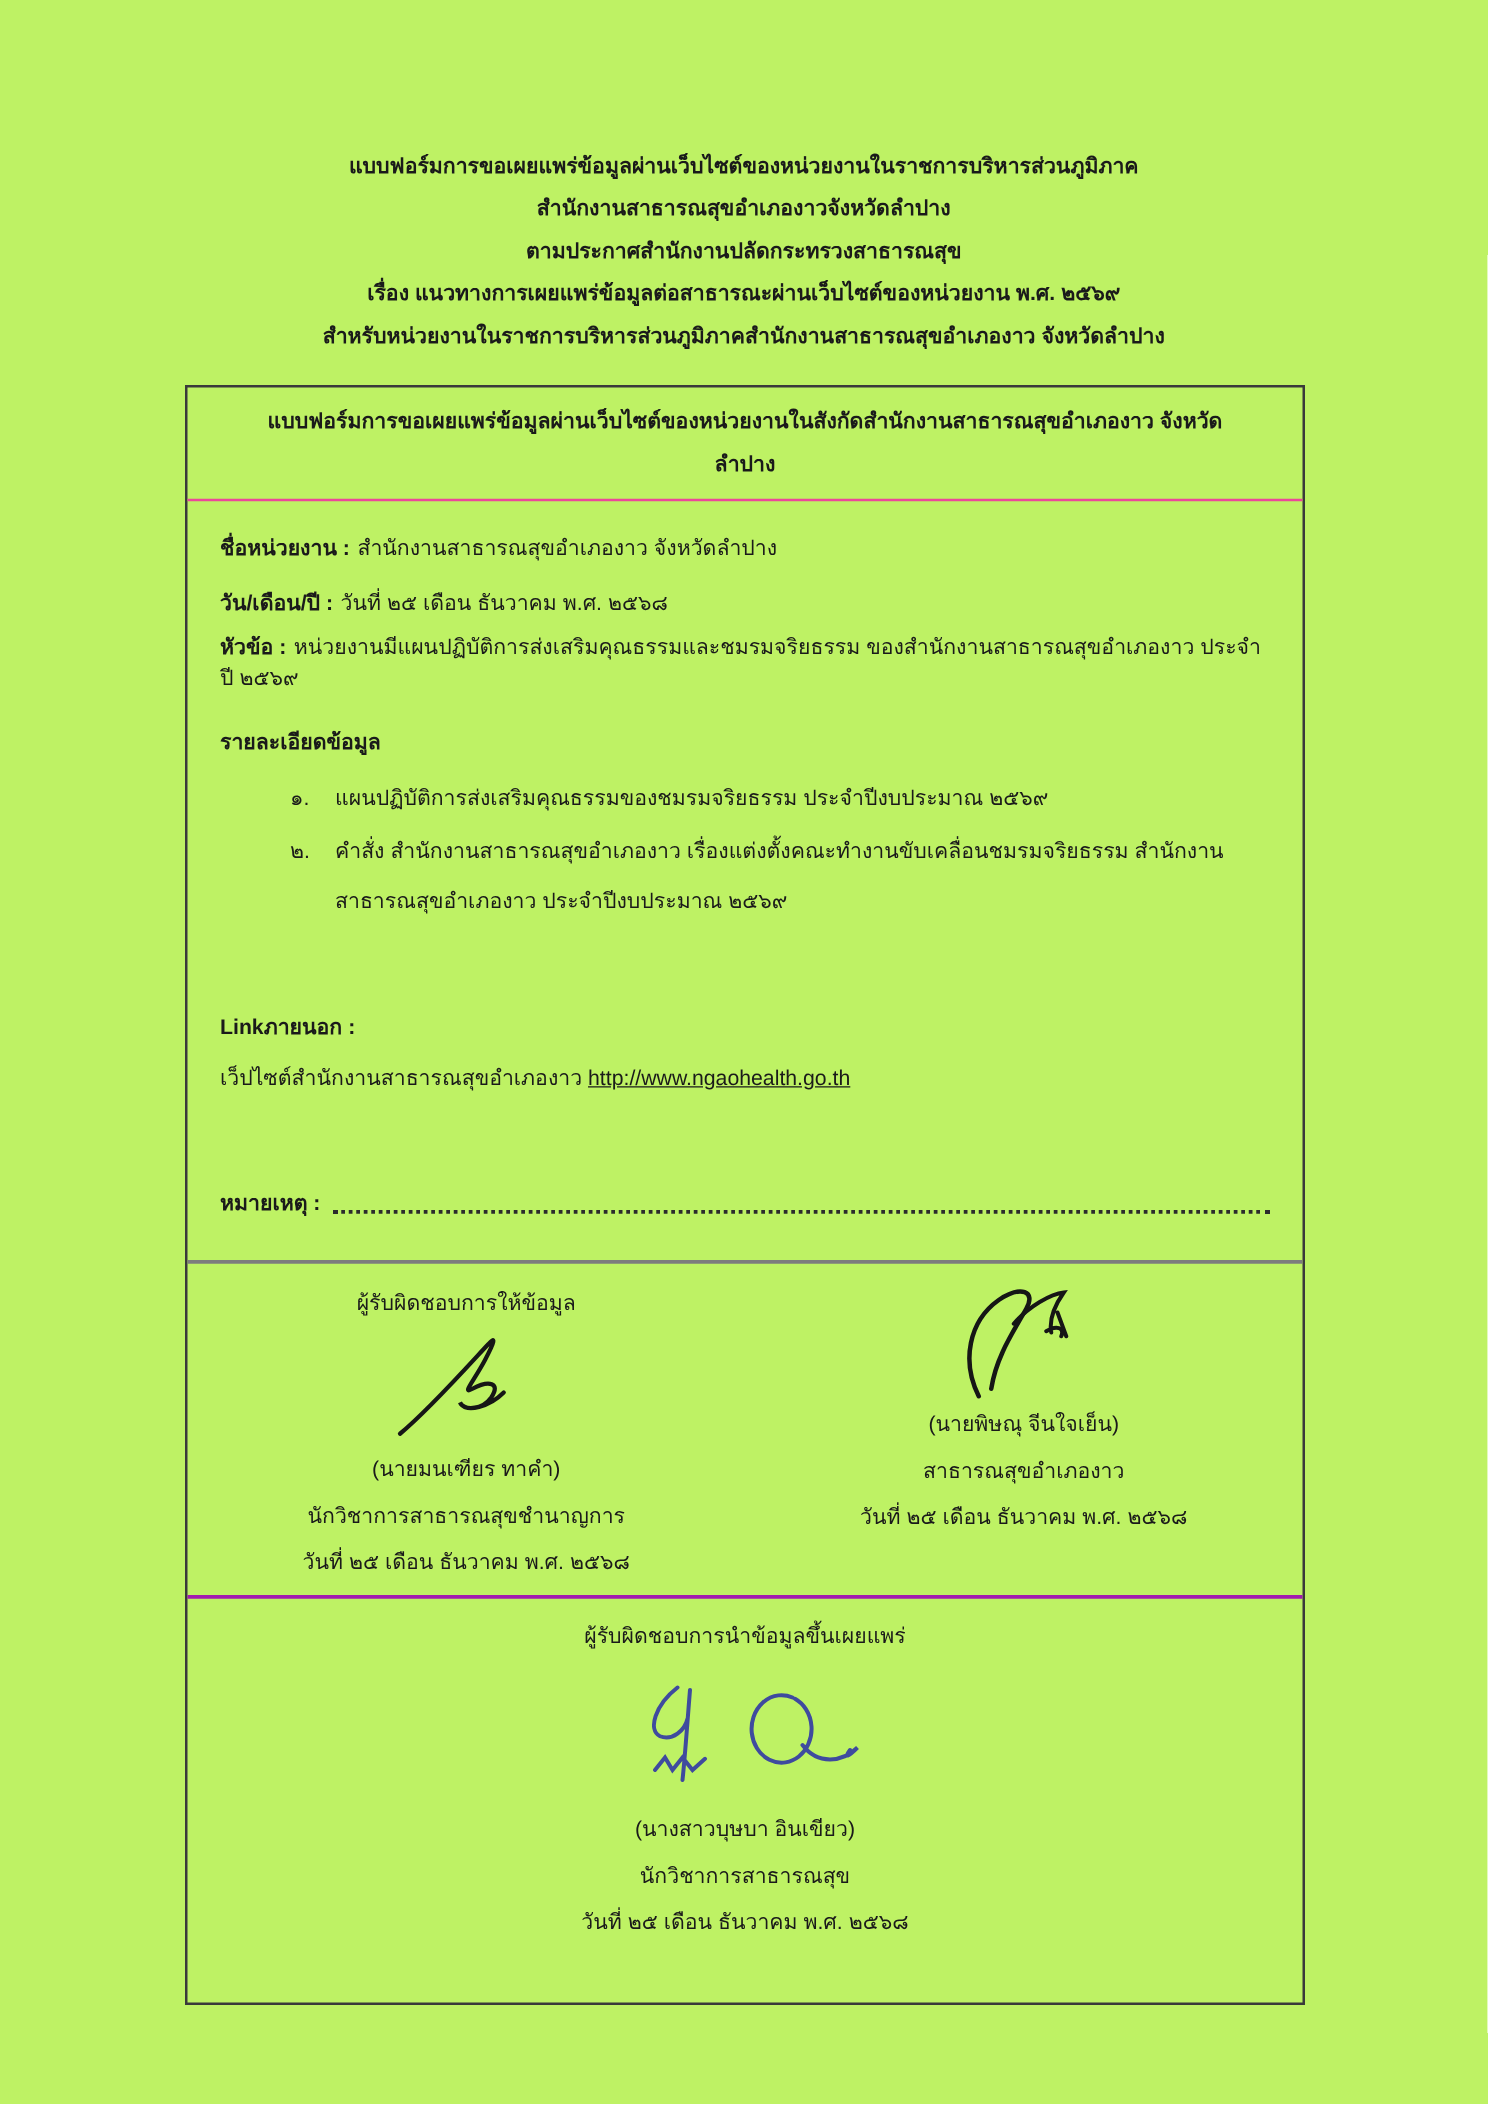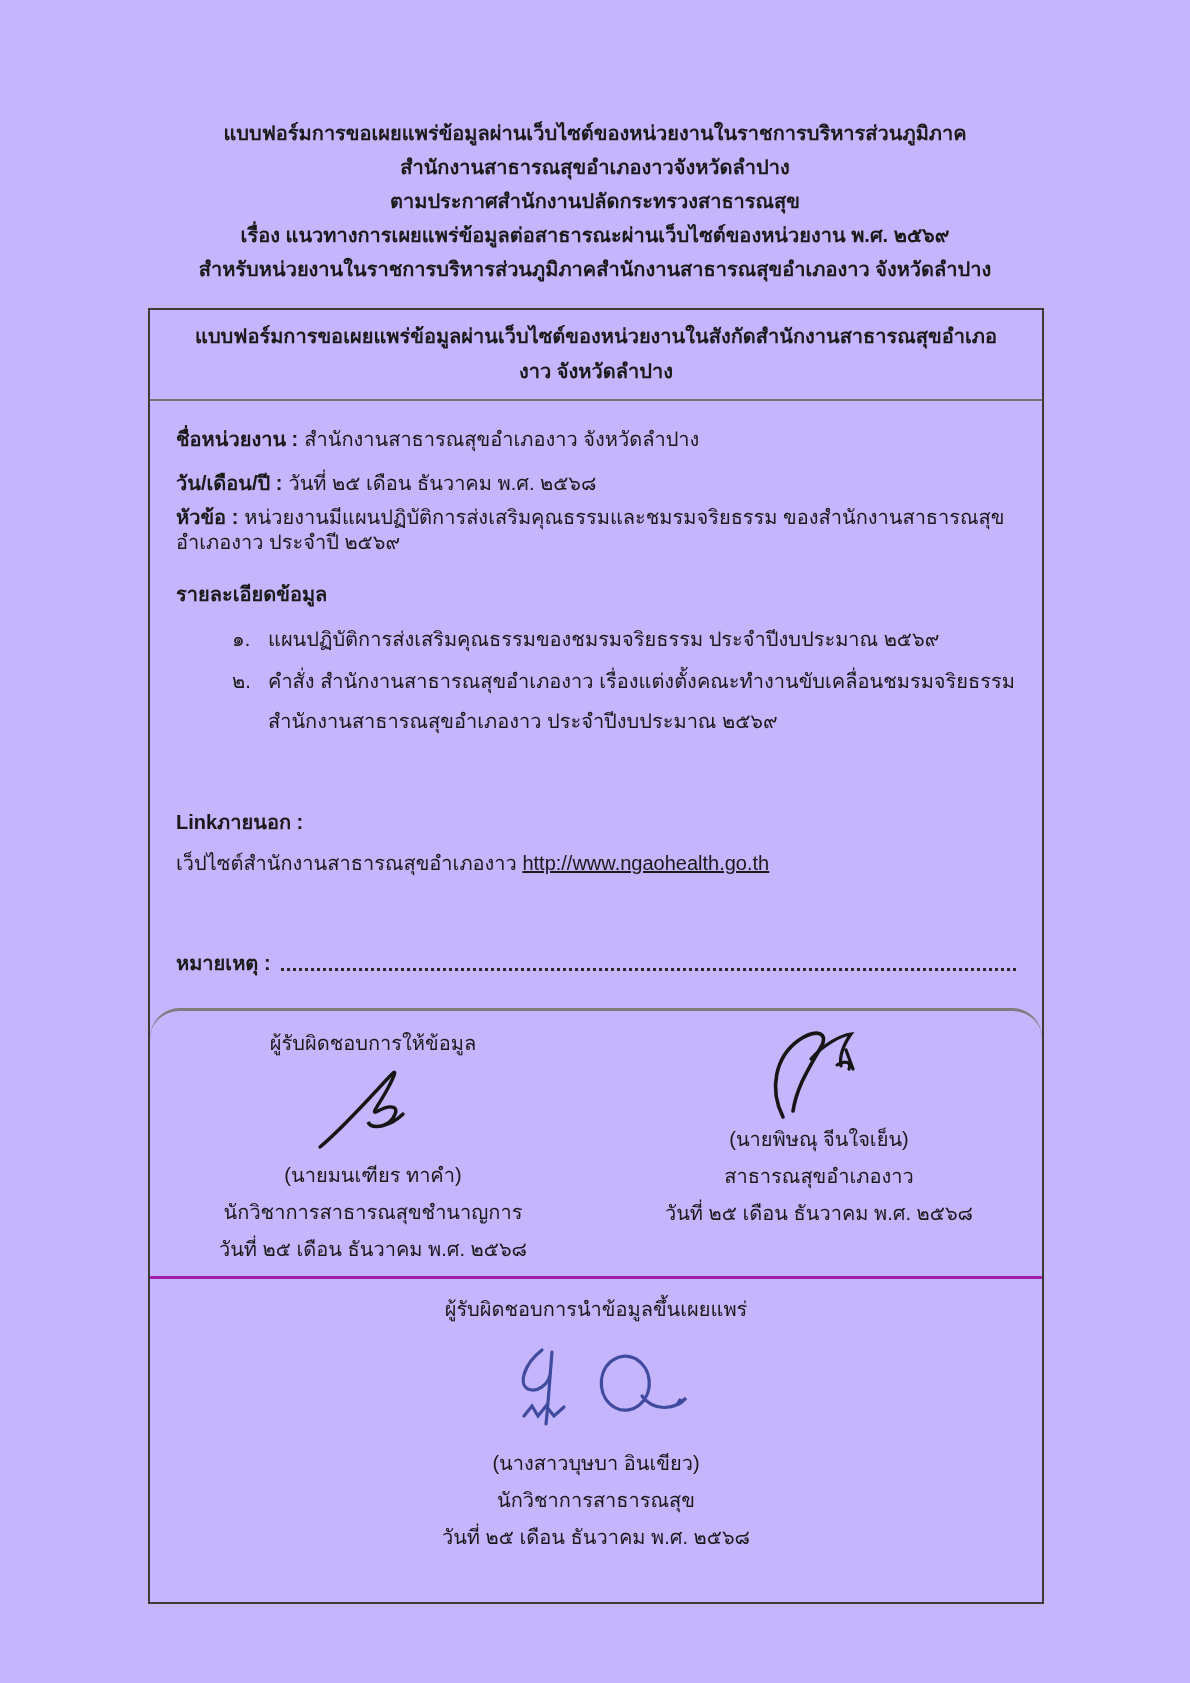--- a/index.html
+++ b/index.html
@@ -1,59 +1,59 @@
 <!DOCTYPE html>
 <html><head>
 <meta charset="utf-8">
 <style>
   * { margin:0; padding:0; box-sizing:border-box; }
   html,body { background:#ffffff; }
   .page {
     position:relative;
     width:1190px; height:1683px;
-    background:#c4b5fd;
+    background:#bef264;
     color:#1a1a1a;
     font-family:"Liberation Sans", sans-serif;
-    font-size:20px;
+    font-size:17px;
     overflow:hidden;
   }
   .doc-header {
     padding-top:116px;
     text-align:center;
     font-weight:bold;
     line-height:34px;
   }
   .form-box {
     width:896px;
     margin-left:148px;
     margin-top:22px;
     border:2px solid #3a3a3a;
   }
   .box-title {
     text-align:center;
     font-weight:bold;
     line-height:35px;
-    padding:9px 36px 10px;
-    border-bottom:2px solid #737373;
+    padding:9px 60px 10px;
+    border-bottom:2px solid #ec4899;
   }
   .box-body { padding:16px 26px 12px 26px;border-radius:23px; }
   .field-line { line-height:44px; }
   .field-label { font-weight:bold; margin-right:6px; }
   .topic-line { line-height:25px; }
   .details-heading { font-weight:bold; line-height:46px; margin-top:16px; }
   .detail-item { display:flex; padding-left:56px; line-height:40px; margin-top:2px; }
   .detail-no { width:36px; flex:0 0 36px; }
   .detail-text { flex:1; }
   .link-label { font-weight:bold; line-height:40px; margin-top:61px; }
   .link-line { line-height:42px; }
   .ext-link { color:inherit; text-decoration:underline; }
   .note-line { display:flex; align-items:flex-end; margin-top:62px; margin-bottom:16px; }
   .note-label { font-weight:bold; white-space:nowrap; margin-right:10px; line-height:34px; }
   .dotted-fill { flex:1; border-bottom:3px dotted #2c2c2c; margin-bottom:9px; }
-  .sig-row { display:flex; border-top:3px solid #7d7d7d;border-radius:30px; }
+  .sig-row { display:flex; border-top:3px solid #7d7d7d; }
   .sig-col { width:50%; text-align:center; padding:14px 10px 8px; }
   .sig-title { line-height:36px; }
   .sig-img { height:96px; display:flex; align-items:center; justify-content:center; }
   .sig-name, .sig-pos, .sig-date { line-height:37px; }
   .pub-section { border-top:3px solid #a21caf; text-align:center; padding:12px 10px 46px; }
   .ink { color:#161616; }
   .blue-ink { color:#3f4b9e; }
   svg.sig { display:block; }
 </style>
 </head>

